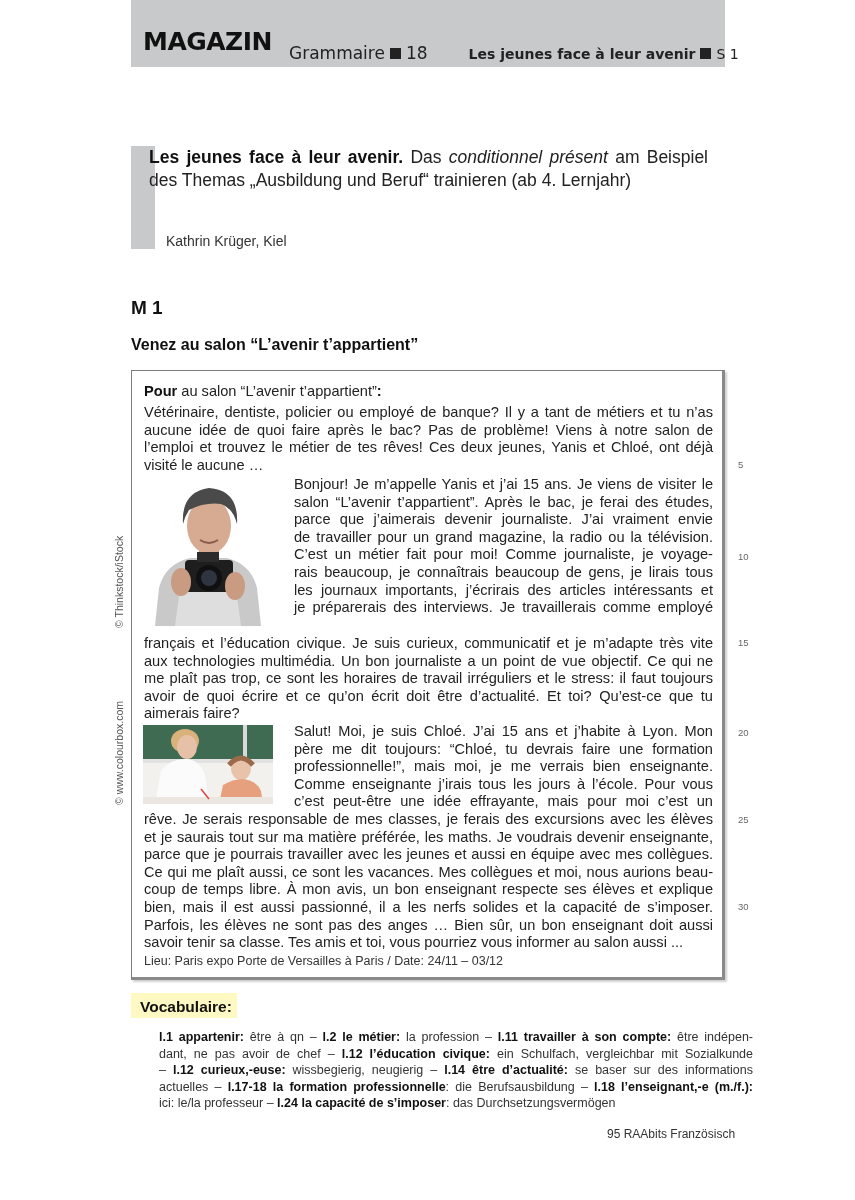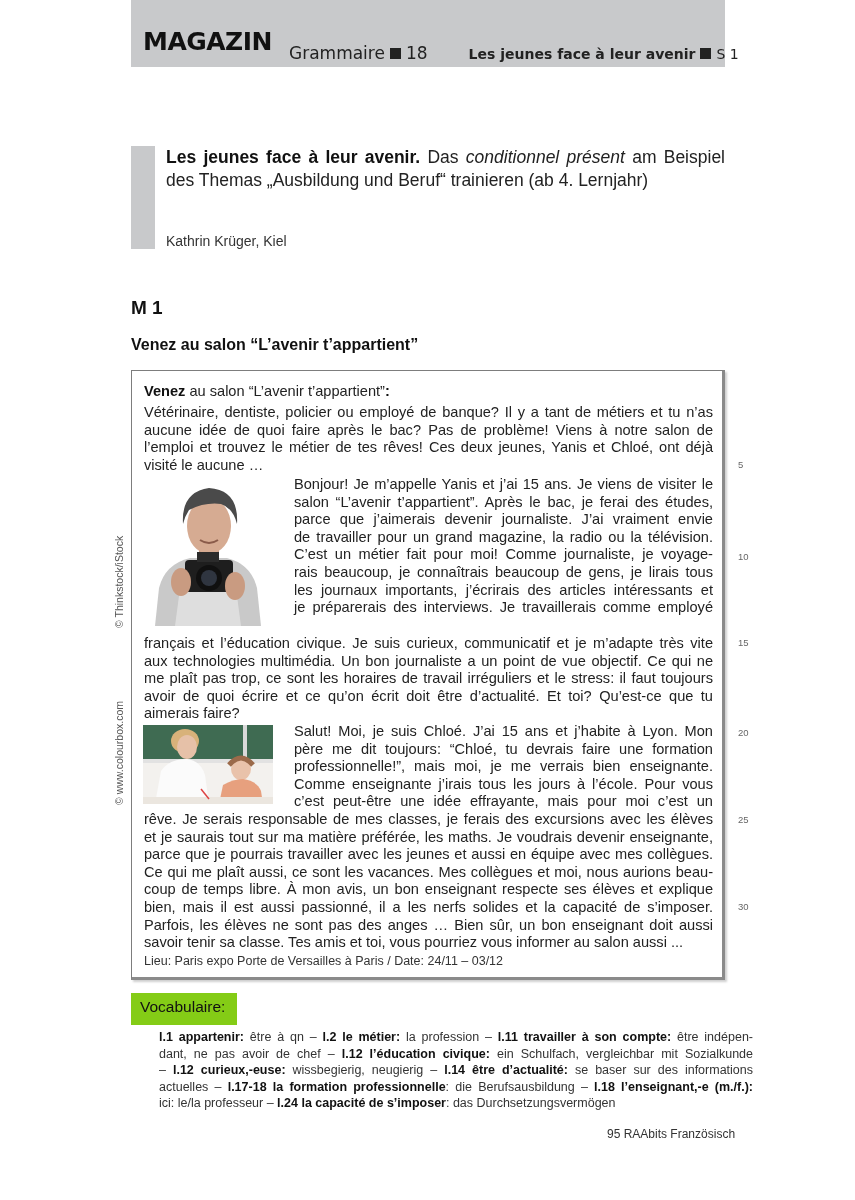--- a/index.html
+++ b/index.html
@@ -10,21 +10,21 @@
   .header-bar { position:absolute; left:131px; top:0; width:594px; height:67px; background:#c8c9cb; }
   .brand { position:absolute; left:143px; top:27px; font-family:"DejaVu Sans", sans-serif; font-weight:bold; font-size:25px; letter-spacing:-0.5px; color:#111; }
   .header-line { position:absolute; left:289px; top:43px; font-size:18px; color:#222; white-space:nowrap; }
   .header-line .section { font-family:"DejaVu Sans", sans-serif; font-size:17px; }
   .header-line .sq { display:inline-block; width:11px; height:11px; background:#222; margin:0 5px 1px 5px; vertical-align:middle; }
   .header-line .topic { font-family:"DejaVu Sans", sans-serif; font-weight:bold; font-size:14px; margin-left:8px;padding-left:28px; }
   .header-line .page { font-family:"DejaVu Sans", sans-serif; font-size:14px; }
 
   
   .intro-bar { position:absolute; left:131px; top:146px; width:24px; height:103px; background:#c8c9cb; }
-  .intro-text { position:absolute; left:166px; top:146px; width:559px; font-size:17.5px; line-height:22.5px; color:#222; text-align:justify; }
+  .intro-text { position:absolute; left:149px; top:146px; width:559px; font-size:17.5px; line-height:22.5px; color:#222; text-align:justify; }
   .intro-text b { font-weight:bold; color:#111; }
   .author { position:absolute; left:166px; top:233px; font-size:14px; color:#333; }
 
   .m1 { position:absolute; left:131px; top:297px; font-size:19px; font-weight:bold; color:#111; }
   .subtitle { position:absolute; left:131px; top:336px; font-size:16px; font-weight:bold; color:#111; }
 
   
   .textbox { position:absolute; left:131px; top:370px; width:594px; height:610px; border:1px solid #7d7d7d; border-right:3px solid #8a8a8a; border-bottom:3px solid #8a8a8a; box-shadow:2px 2px 2px #cfcfcf; }
   .tb { position:absolute; font-size:14.6px; line-height:17.6px; color:#222; }
   .tb.just { text-align:justify; text-align-last:justify; }
@@ -46,21 +46,21 @@
 
   
   .credit { position:absolute; font-size:10.5px; color:#555; transform:rotate(-90deg); transform-origin:left top; white-space:nowrap; }
   .credit-1 { left:113px; top:628px; }
   .credit-2 { left:113px; top:805px; }
 
   
   .lnum { position:absolute; left:738px; font-size:9.5px; color:#666; }
 
   
-  .vocab-title { position:absolute; left:131px; top:993px; width:106px; height:32px; background:#84cc16; font-size:15.5px; font-weight:normal; color:#111; padding:5px 0 0 9px; }
+  .vocab-title { position:absolute; left:131px; top:993px; width:106px; height:25px; background:#fef9c3; font-size:15.5px; font-weight:bold; color:#111; padding:5px 0 0 9px; }
   .vocab-text { position:absolute; left:131px; top:1029px; width:594px; font-size:12.5px; line-height:16.5px; color:#333;margin-left:28px; }
   .vocab-text .ln { display:block; white-space:nowrap; text-align:justify; text-align-last:justify; }
   .vocab-text .ln.last { text-align-last:left; }
   .vocab-text b { font-weight:bold; color:#111; }
 
   .page-footer { position:absolute; left:607px; top:1127px; font-size:12px; color:#333; }
 </style>
 </head>
 <body>
 
@@ -75,21 +75,21 @@
 <div class="intro-text">
   <b>Les jeunes face à leur avenir.</b><span> Das </span><i>conditionnel présent</i><span> am Beispiel des Themas „Ausbildung und Beruf“ trainieren (ab 4. Lernjahr)</span>
 </div>
 <div class="author">Kathrin Krüger, Kiel</div>
 
 <div class="m1">M 1</div>
 <div class="subtitle">Venez au salon “L’avenir t’appartient”</div>
 
 <div class="textbox"></div>
 <div class="tb lead">
-  <b>Venez</b><span> au salon “L’avenir t’appartient”</span><b>:</b>
+  <b>Pour</b><span> au salon “L’avenir t’appartient”</span><b>:</b>
 </div>
 <div class="tb just para1">
     <span class="ln">Vétérinaire, dentiste, policier ou employé de banque? Il y a tant de métiers et tu n’as</span>
     <span class="ln">aucune idée de quoi faire après le bac? Pas de problème! Viens à notre salon de</span>
     <span class="ln">l’emploi et trouvez le métier de tes rêves! Ces deux jeunes, Yanis et Chloé, ont déjà</span>
     <span class="ln last">visité le aucune …</span>
   </div>
 
 <div class="photo photo-yanis" title="Young man holding a camera">
   <svg width="126" height="148" viewBox="0 0 126 148">

